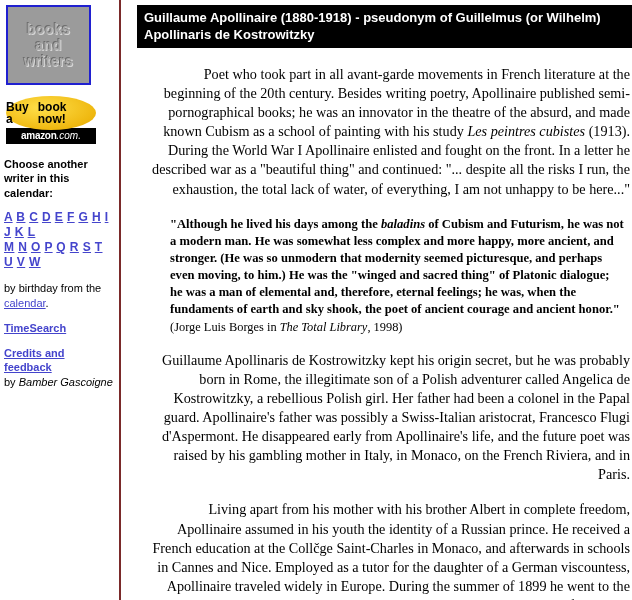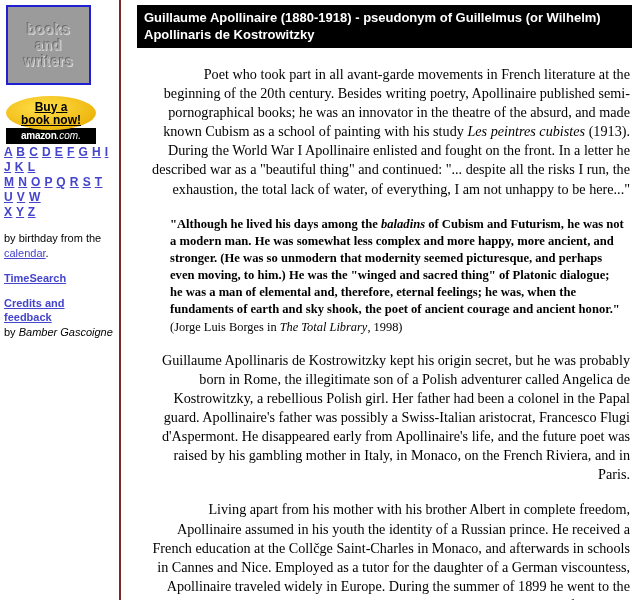--- a/index.html
+++ b/index.html
@@ -63,25 +63,23 @@
     margin: 11px 0 0 2px;
     cursor: pointer;
   }
   .amazon-oval {
     width: 90px;
     height: 34px;
     background: #f5c518;
     border-radius: 50% / 50%;
     position: relative;
     display: flex;
-    flex-direction: column;
     align-items: center;
     justify-content: center;
     background: radial-gradient(ellipse at 40% 35%, #ffdf4a 0%, #efb810 70%, #d9a400 100%);
-    text-decoration: underline;
   }
   .amazon-oval .l1, .amazon-oval .l2 {
     font-family: "Liberation Sans", sans-serif;
     font-weight: bold;
     font-size: 12px;
     color: #000;
     line-height: 1.0;
   }
   .amazon-oval .l1 { margin-bottom: 1px; }
   .amazon-bar {
@@ -113,21 +111,21 @@
     margin-top: 13px;
     line-height: 1.3;
   }
   .sb-text {
     margin-top: 11px;
     font-size: 11px;
   }
   .sb-text-tight { margin-top: 1px; }
 
   .alpha {
-    margin-top: 1px;
+    margin-top: 10px;
     font-size: 12px;
     font-weight: bold;
     line-height: 1.25;
     letter-spacing: 0.4px;
     word-spacing: 0px;
   }
   .alpha a, .sb-link {
     color: #4444cc;
     text-decoration: underline;
   }
@@ -208,26 +206,26 @@
       <div class="amazon-oval">
         <div class="l1">Buy a</div>
         <div class="l2">book now!</div>
       </div>
       <div class="amazon-bar">
         <span class="az-main">amazon</span>
           <span class="az-tld">.com.</span>
       </div>
     </div>
 
+    <div class="sb-heading">Choose another writer in this calendar:</div>
 
 
     <div class="alpha">
       <div id="alpha-row-0"><a>A</a> <a>B</a> <a>C</a> <a>D</a> <a>E</a> <a>F</a> <a>G</a> <a>H</a> <a>I</a> <a>J</a> <a>K</a> <a>L</a></div>
       <div id="alpha-row-1"><a>M</a> <a>N</a> <a>O</a> <a>P</a> <a>Q</a> <a>R</a> <a>S</a> <a>T</a> <a>U</a> <a>V</a> <a>W</a></div>
-      <div id="alpha-row-2"><a>X</a> <a>Y</a> <a>Z</a></div>
     </div>
 
     <div class="sb-text">by birthday from the</div>
     <div class="sb-text-tight"><a class="sb-link">calendar</a><span>.</span></div>
 
     <a class="sb-link-block">TimeSearch</a>
 
     <a class="sb-link-block">Credits and feedback</a>
     <div class="sb-text-tight"><span>by </span><span class="sb-ital">Bamber Gascoigne</span></div>
 

